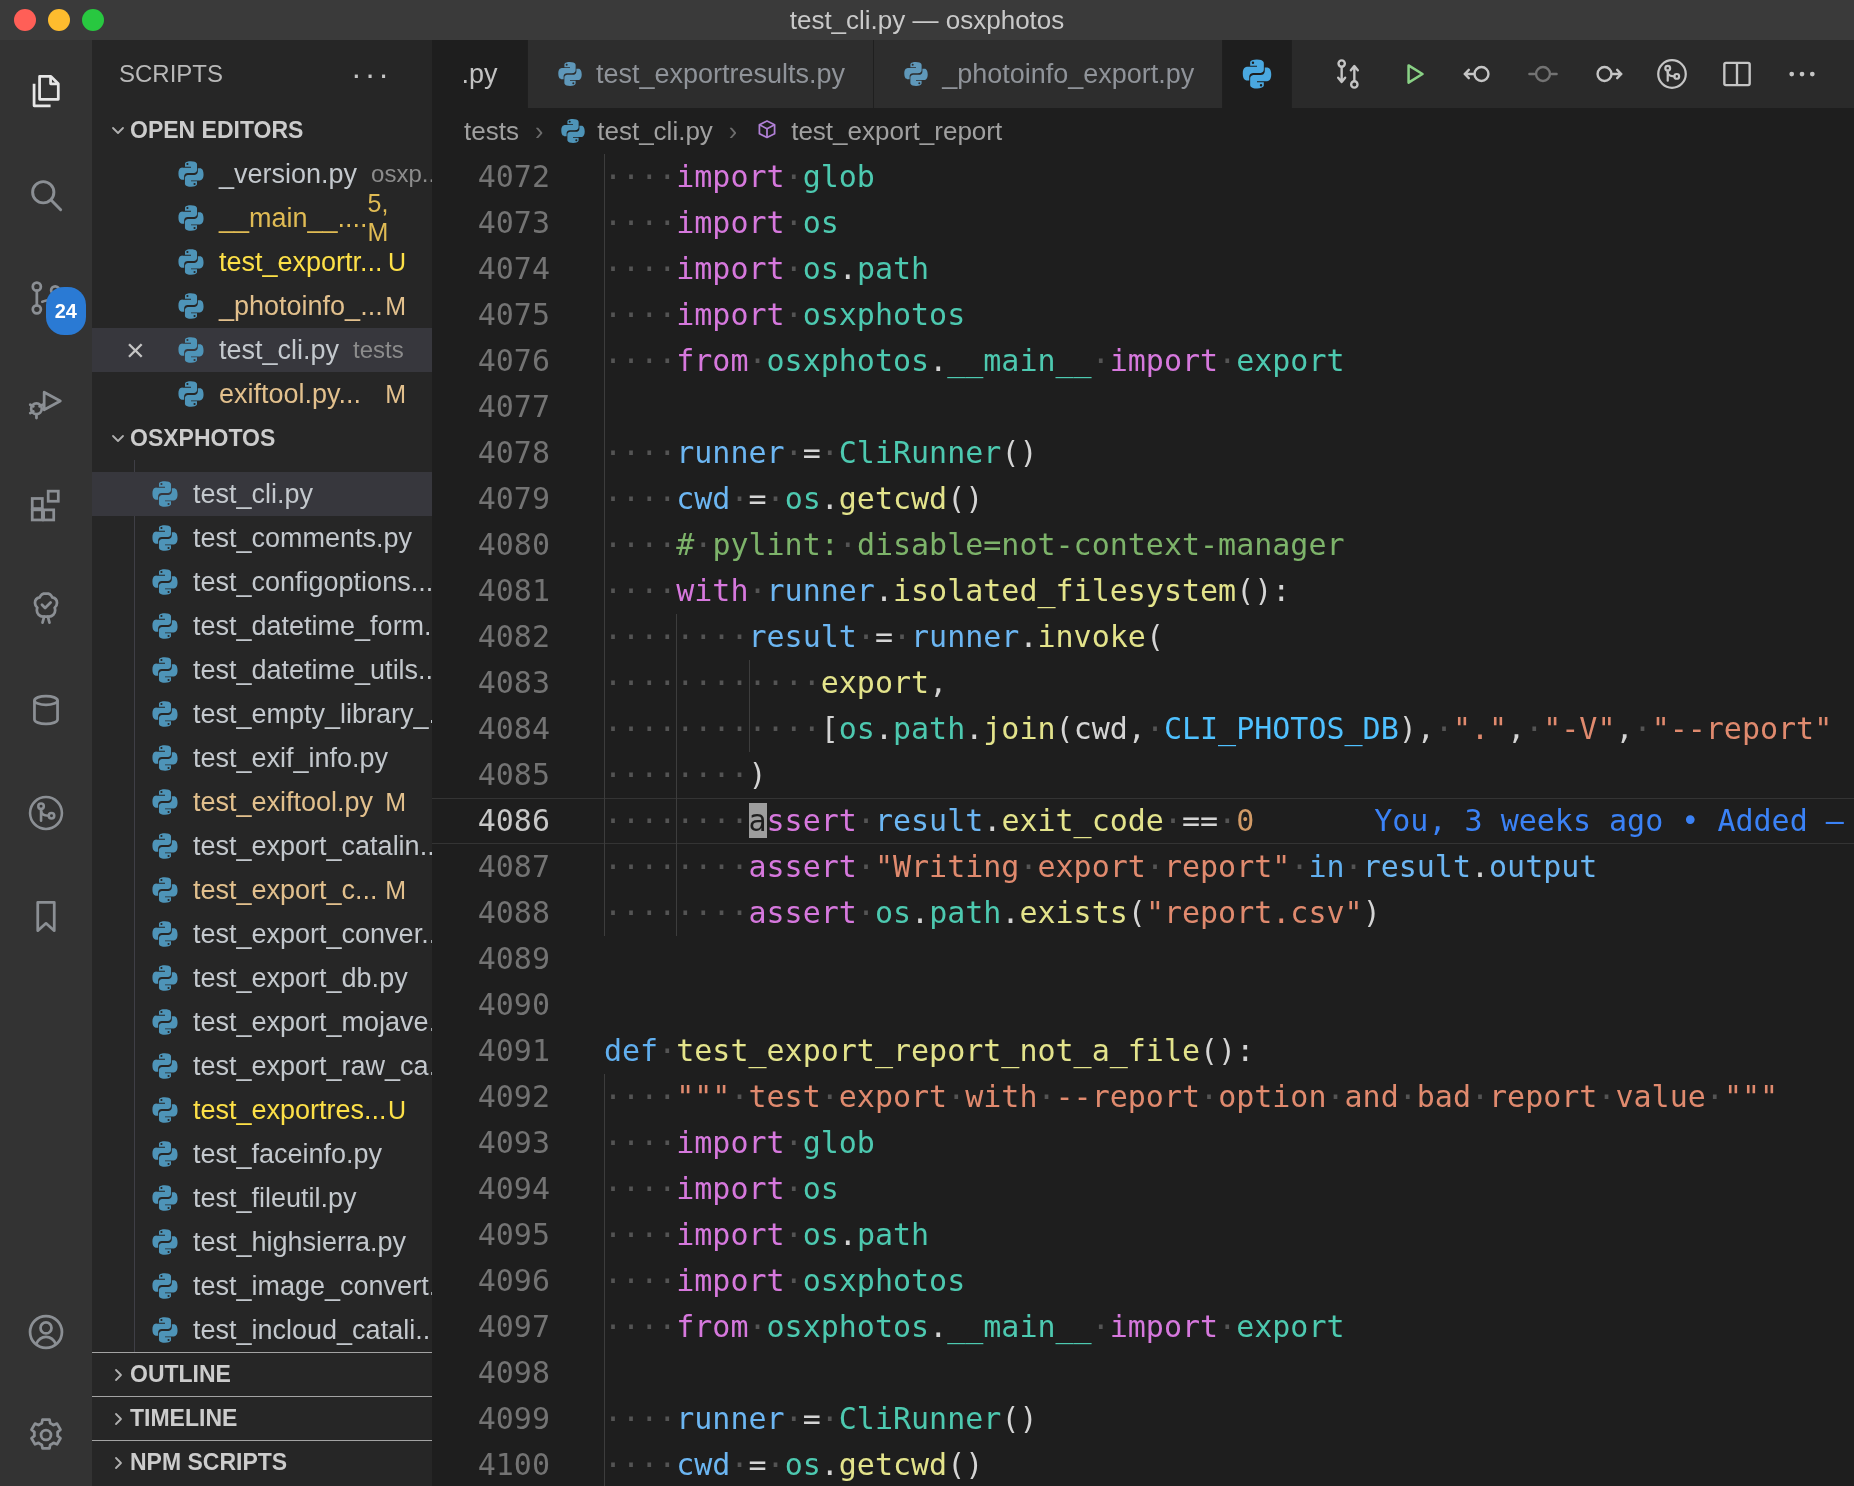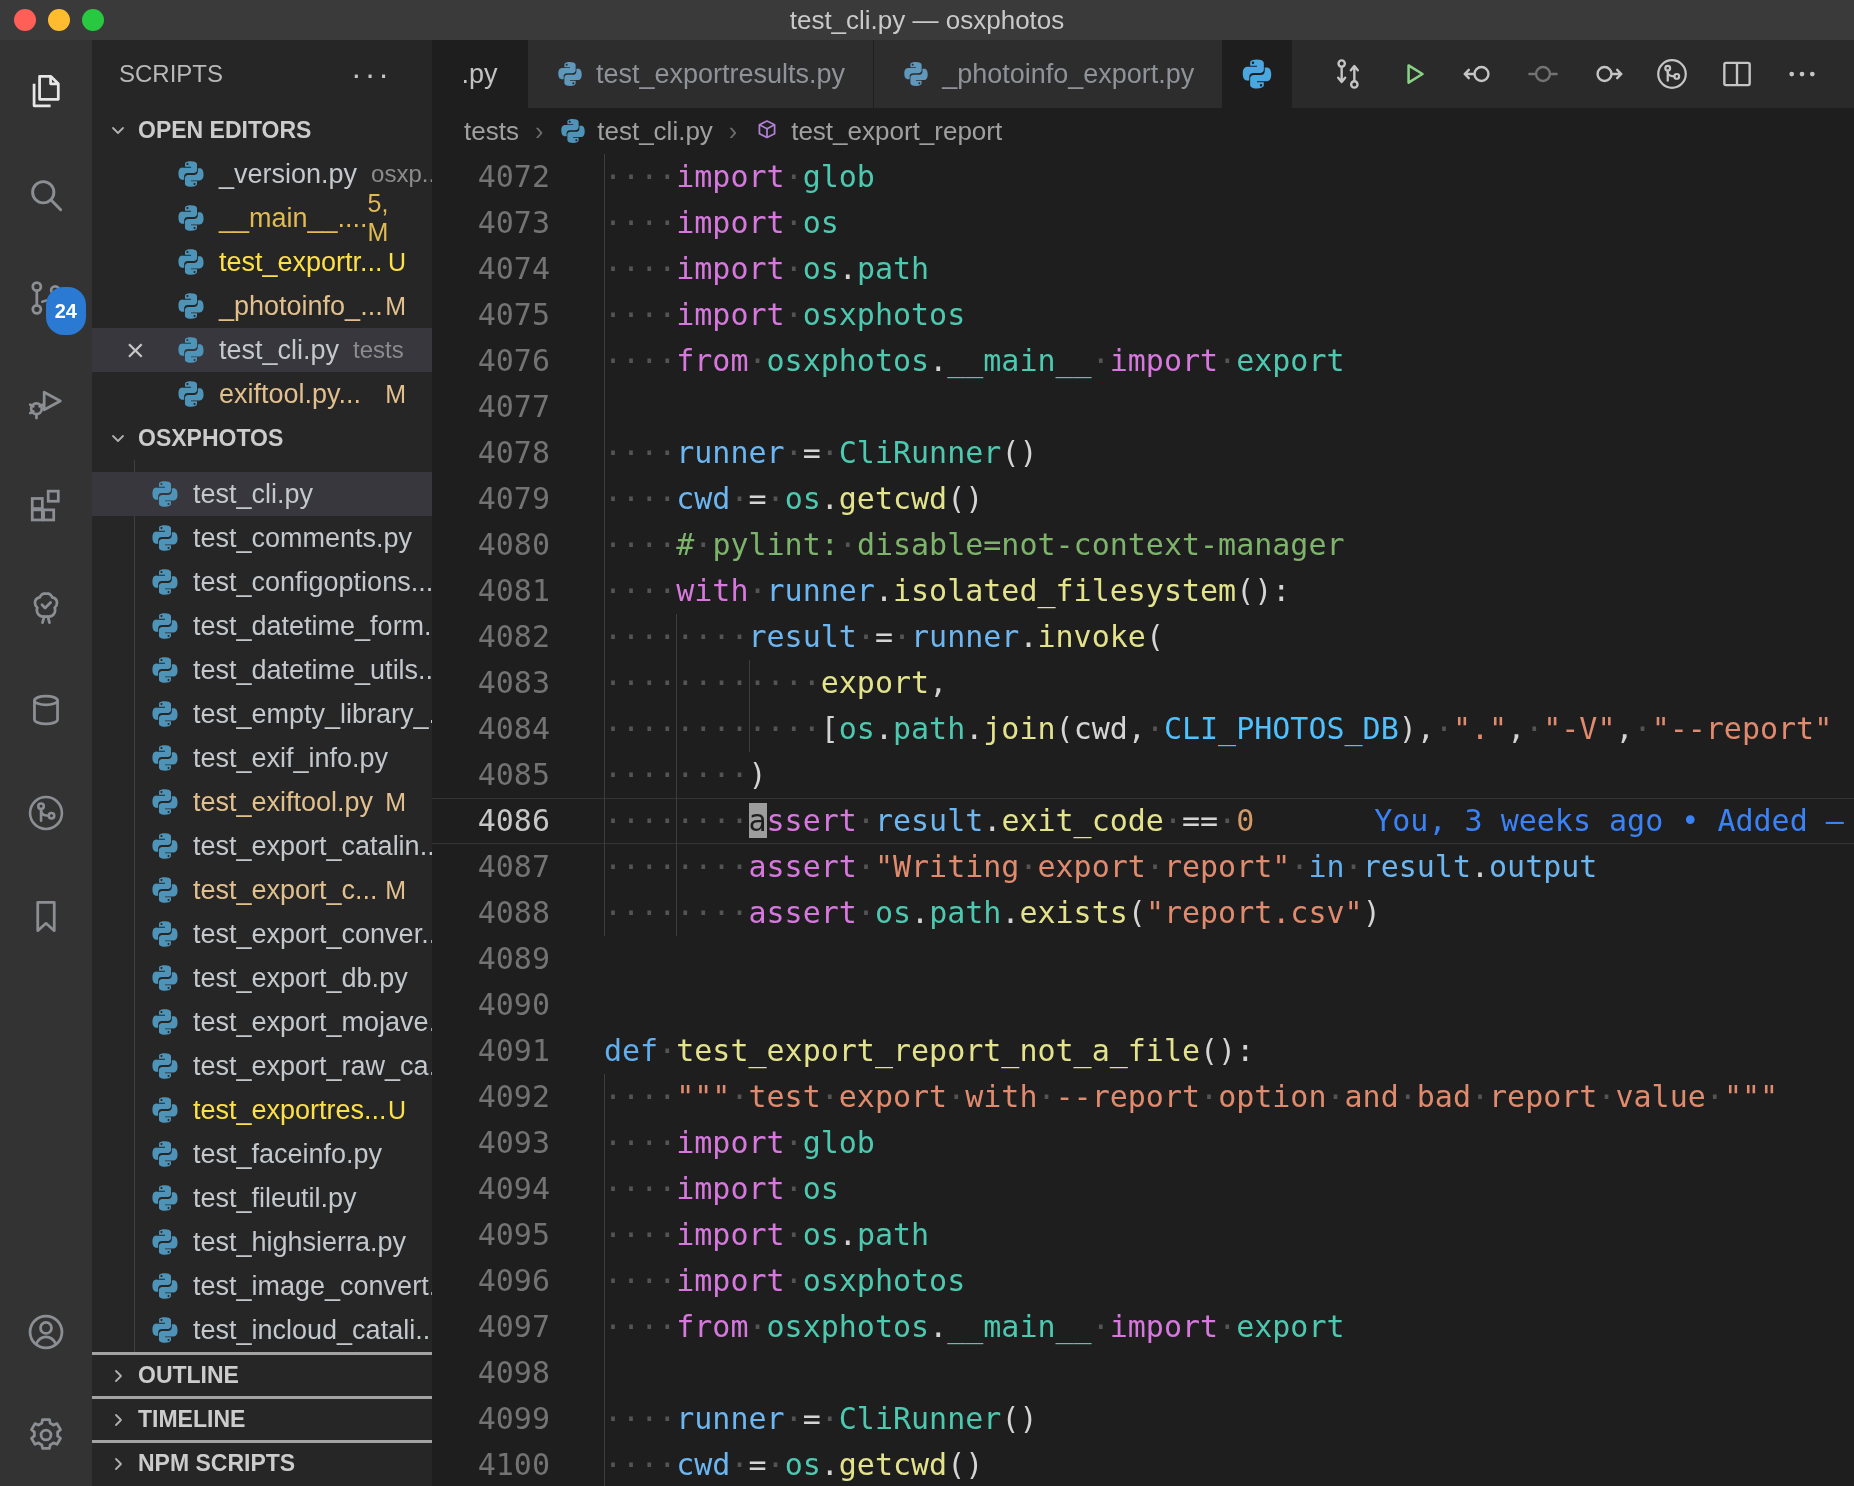--- a/index.html
+++ b/index.html
@@ -20,23 +20,23 @@
   .ab-item { height:103px; flex:none; display:flex; align-items:center; justify-content:center; color:#8b8f94; position:relative; }
   .ab-item.active { color:#e7e7e7; }
   .ab-item svg { width:44px; height:44px; }
   .ab-badge { position:absolute; right:6px; bottom:14px; background:#2a7ad4; color:#fff; font-size:20px; font-weight:bold; border-radius:18px; padding:14px 9px; line-height:1; }
   .ab-bottom { margin-top:auto; }
 
   
   .sidebar { width:340px; flex:none; background:#262626; display:flex; flex-direction:column; overflow:hidden; color:#c3c8cd; }
   .sb-header { height:68px; flex:none; display:flex; align-items:center; padding:0 40px 0 27px; font-size:24px; color:#b9b9b9; }
   .sb-dots { margin-left:auto; color:#c5c5c5; font-size:32px; letter-spacing:3px; }
-  .sec { height:44px; flex:none; display:flex; align-items:center; padding-left:14px; gap:8px; font-weight:bold; font-size:23px; color:#cccccc; }
+  .sec { height:44px; flex:none; display:flex; align-items:center; padding-left:14px; gap:0; font-weight:bold; font-size:23px; color:#cccccc; }
   .sec svg { width:24px; height:24px; color:#b0b0b0; }
-  .sec.bordered { border-top:3px solid #a3a3a3; }
+  .sec.bordered { border-top:1px solid #a3a3a3; }
   .oe-row { height:44px; flex:none; display:flex; align-items:center; padding-left:84px; padding-right:0; position:relative; font-size:27px; }
   .oe-close { position:absolute; left:34px; top:0; bottom:0; display:flex; align-items:center; font-size:32px; color:#c5c5c5; }
   .row-icon { width:30px; height:30px; margin-right:13px; flex:none; color:#4e94b8; }
   .row-icon svg { width:100%; height:100%; display:block; }
   .oe-desc { margin-left:14px; color:#8c8c8c; font-size:24px; }
   .rbadge { margin-left:auto; padding-right:26px; font-size:25px; }
   .sel { background:#37373d; }
   .c-mod { color:#e2c08d; } .c-untr { color:#fde047; } .c-warn { color:#e0bb54; }
   .tree { position:relative; flex:none; }
   .tree:before { content:""; position:absolute; left:42px; top:0; bottom:0; border-left:1px solid #3f3f46; }

